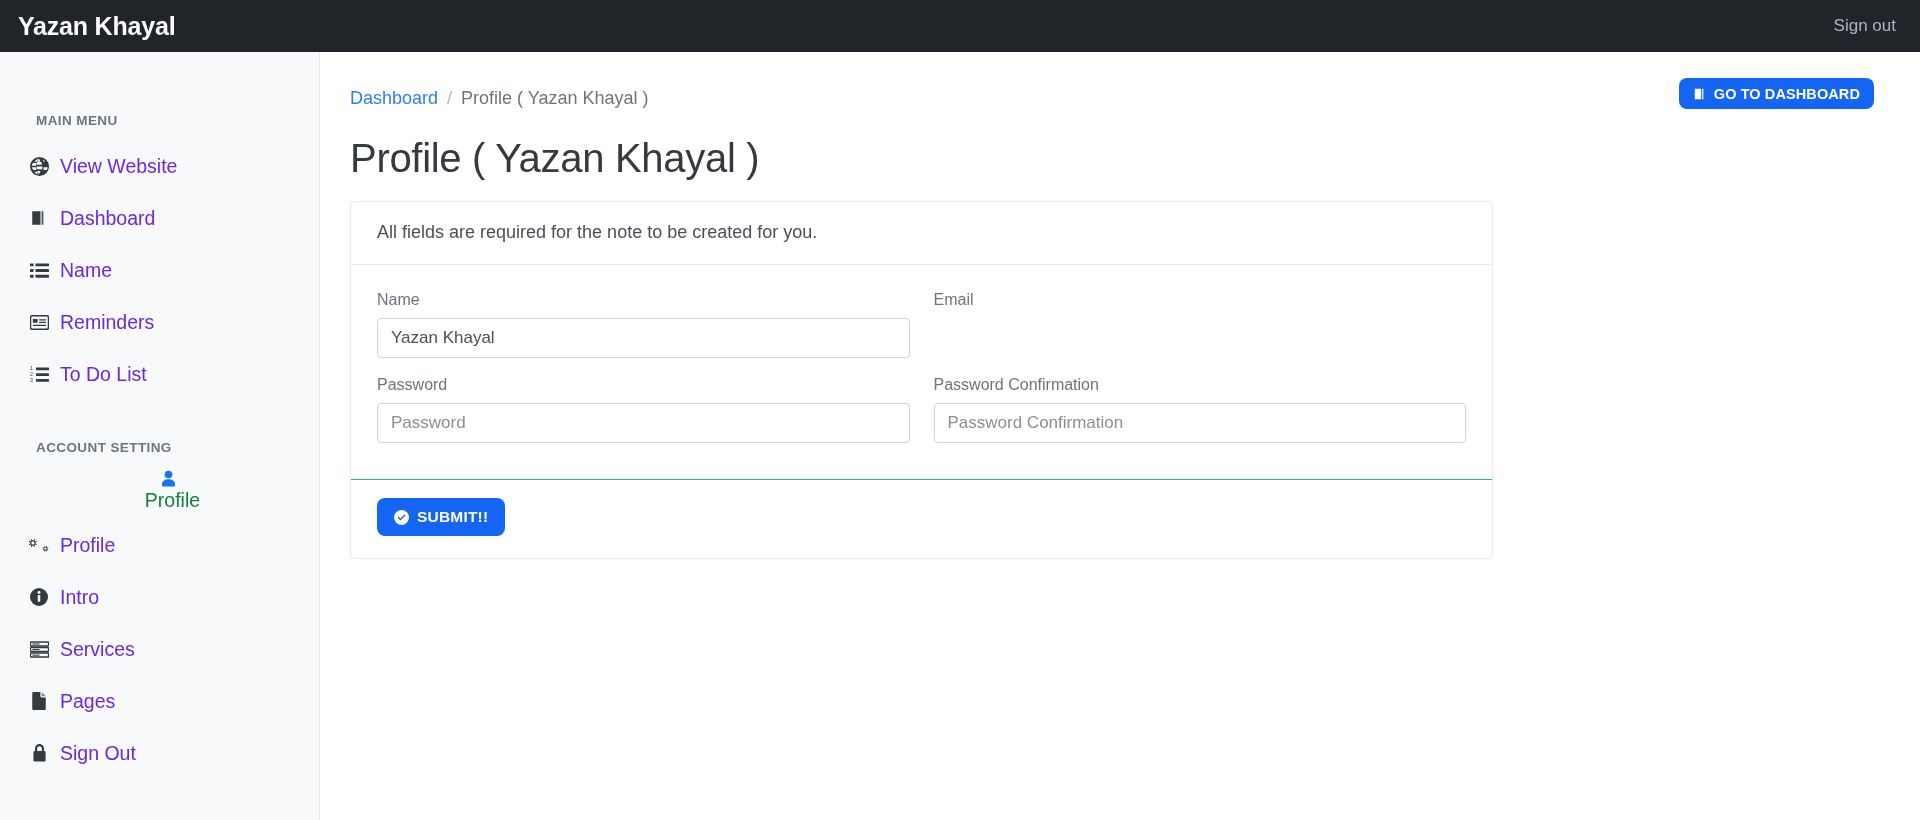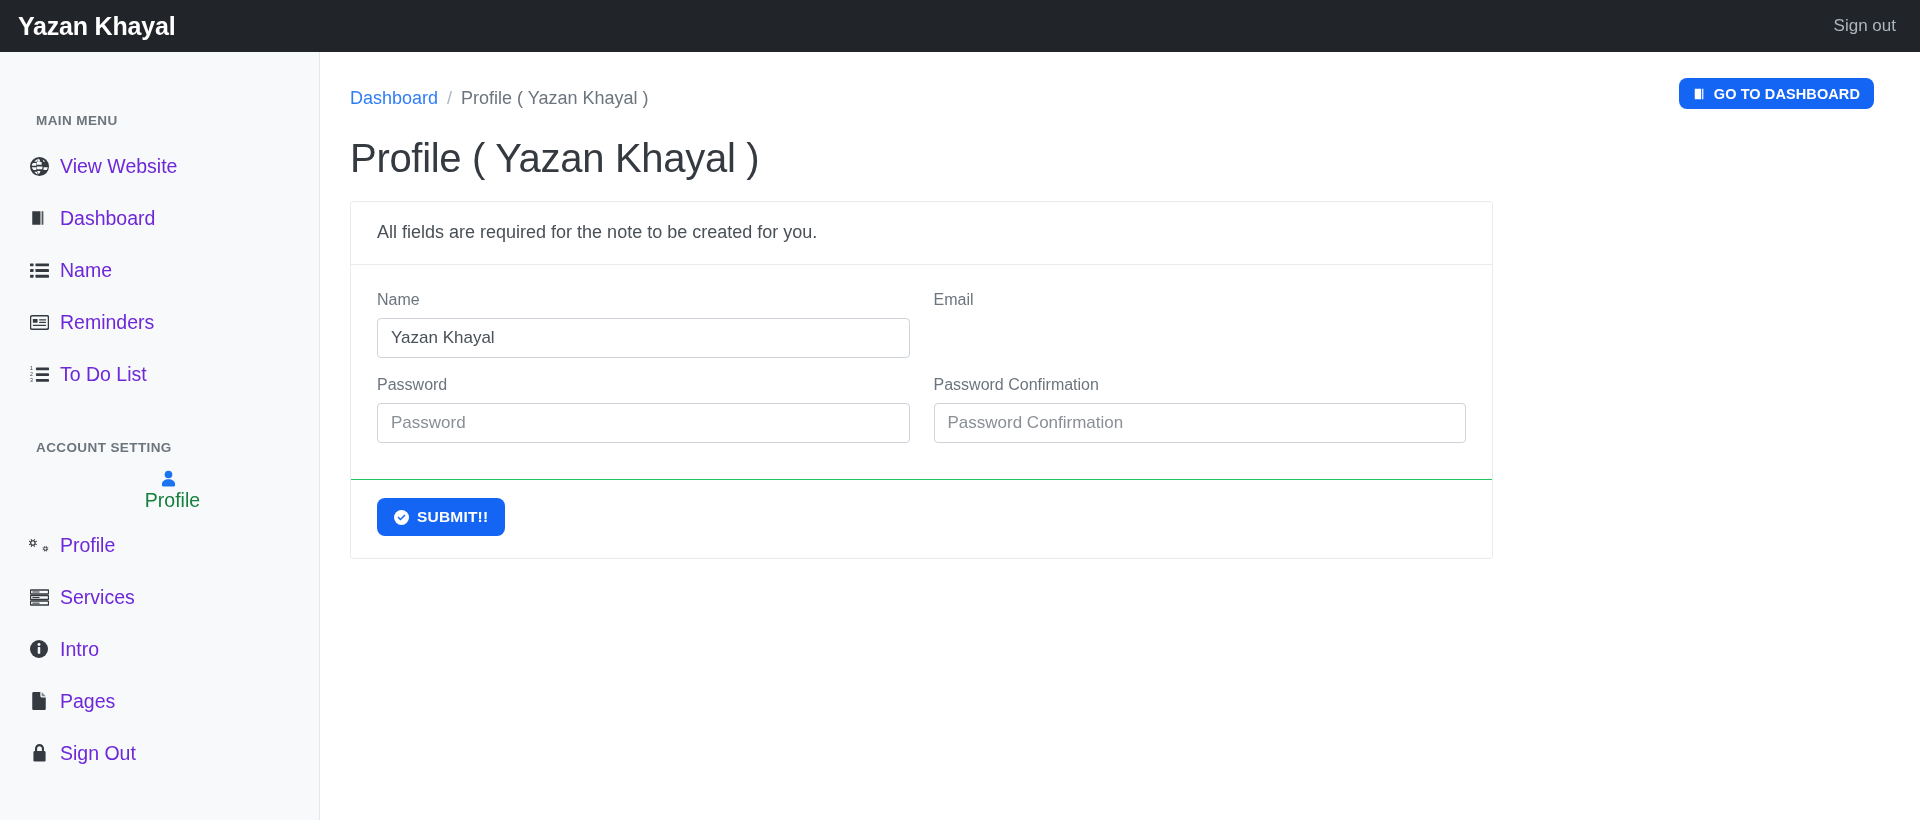--- a/index.html
+++ b/index.html
@@ -264,41 +264,41 @@
       <svg width="20" height="20" viewBox="0 0 20 16" fill="#343a40">
         <path d="M6.6 5.2l1.3-.4a4.6 4.6 0 0 0-.5-1.2l-1 .9-1.1-1.1.9-1a4.6 4.6 0 0 0-1.2-.5l-.4 1.3H3.1L2.7 1.9c-.4.1-.8.3-1.2.5l.9 1L1.3 4.5l-1-.9c-.2.4-.4.8-.5 1.2l1.3.4v1.5l-1.3.4c.1.4.3.8.5 1.2l1-.9 1.1 1.1-.9 1c.4.2.8.4 1.2.5l.4-1.3h1.5l.4 1.3c.4-.1.8-.3 1.2-.5l-.9-1 1.1-1.1 1 .9c.2-.4.4-.8.5-1.2l-1.3-.4V5.2zM3.9 7.5A1.6 1.6 0 1 1 3.9 4.3a1.6 1.6 0 0 1 0 3.2z"></path>
         <path d="M18.4 11.2l.9-.3a3.2 3.2 0 0 0-.3-.8l-.7.6-.8-.8.6-.7a3.2 3.2 0 0 0-.8-.3l-.3.9h-1.1l-.3-.9c-.3.1-.6.2-.8.3l.6.7-.8.8-.7-.6c-.1.3-.2.5-.3.8l.9.3v1.1l-.9.3c.1.3.2.6.3.8l.7-.6.8.8-.6.7c.3.1.5.2.8.3l.3-.9h1.1l.3.9c.3-.1.6-.2.8-.3l-.6-.7.8-.8.7.6c.1-.3.2-.5.3-.8l-.9-.3v-1.1zm-2 1.6a1.1 1.1 0 1 1 0-2.2 1.1 1.1 0 0 1 0 2.2z"></path>
       </svg>
     </span>
     <span>Profile</span>
   </a>
 
   <a class="menu-item">
     <span class="mi-icon">
+      <svg width="18" height="18" viewBox="0 0 16 16" fill="#343a40">
+        <circle cx="8" cy="8" r="8"></circle>
+        <circle cx="8" cy="4" r="1.3" fill="#f8f9fa"></circle>
+        <rect x="6.9" y="6.3" width="2.2" height="6" rx="0.5" fill="#f8f9fa"></rect>
+      </svg>
+    </span>
+    <span>Intro</span>
+  </a>
+
+  <a class="menu-item">
+    <span class="mi-icon">
       <svg width="19" height="19" viewBox="0 0 16 16" fill="#343a40">
         <rect x="0.3" y="1.6" width="15.4" height="3.4" rx="0.8" fill="none" stroke="#343a40" stroke-width="1.3"></rect>
         <rect x="0.3" y="6.3" width="15.4" height="3.4" rx="0.8" fill="none" stroke="#343a40" stroke-width="1.3"></rect>
         <rect x="0.3" y="11" width="15.4" height="3.4" rx="0.8" fill="none" stroke="#343a40" stroke-width="1.3"></rect>
         <rect x="2" y="2.9" width="6" height="0.9"></rect>
         <rect x="2" y="7.6" width="6" height="0.9"></rect>
         <rect x="2" y="12.3" width="6" height="0.9"></rect>
       </svg>
     </span>
     <span>Services</span>
-  </a>
-
-  <a class="menu-item">
-    <span class="mi-icon">
-      <svg width="18" height="18" viewBox="0 0 16 16" fill="#343a40">
-        <circle cx="8" cy="8" r="8"></circle>
-        <circle cx="8" cy="4" r="1.3" fill="#f8f9fa"></circle>
-        <rect x="6.9" y="6.3" width="2.2" height="6" rx="0.5" fill="#f8f9fa"></rect>
-      </svg>
-    </span>
-    <span>Intro</span>
   </a>
 
   <a class="menu-item">
     <span class="mi-icon">
       <svg width="16" height="18" viewBox="0 0 12 16" fill="#343a40">
         <path d="M7.2 0H1.2C.5 0 0 .5 0 1.2v13.6c0 .7.5 1.2 1.2 1.2h9.6c.7 0 1.2-.5 1.2-1.2V4.8H8.4a1.2 1.2 0 0 1-1.2-1.2V0z"></path>
         <path d="M8.4 0v3.4c0 .2.2.4.4.4H12L8.4 0z" opacity="0.6"></path>
       </svg>
     </span>
     <span>Pages</span>

